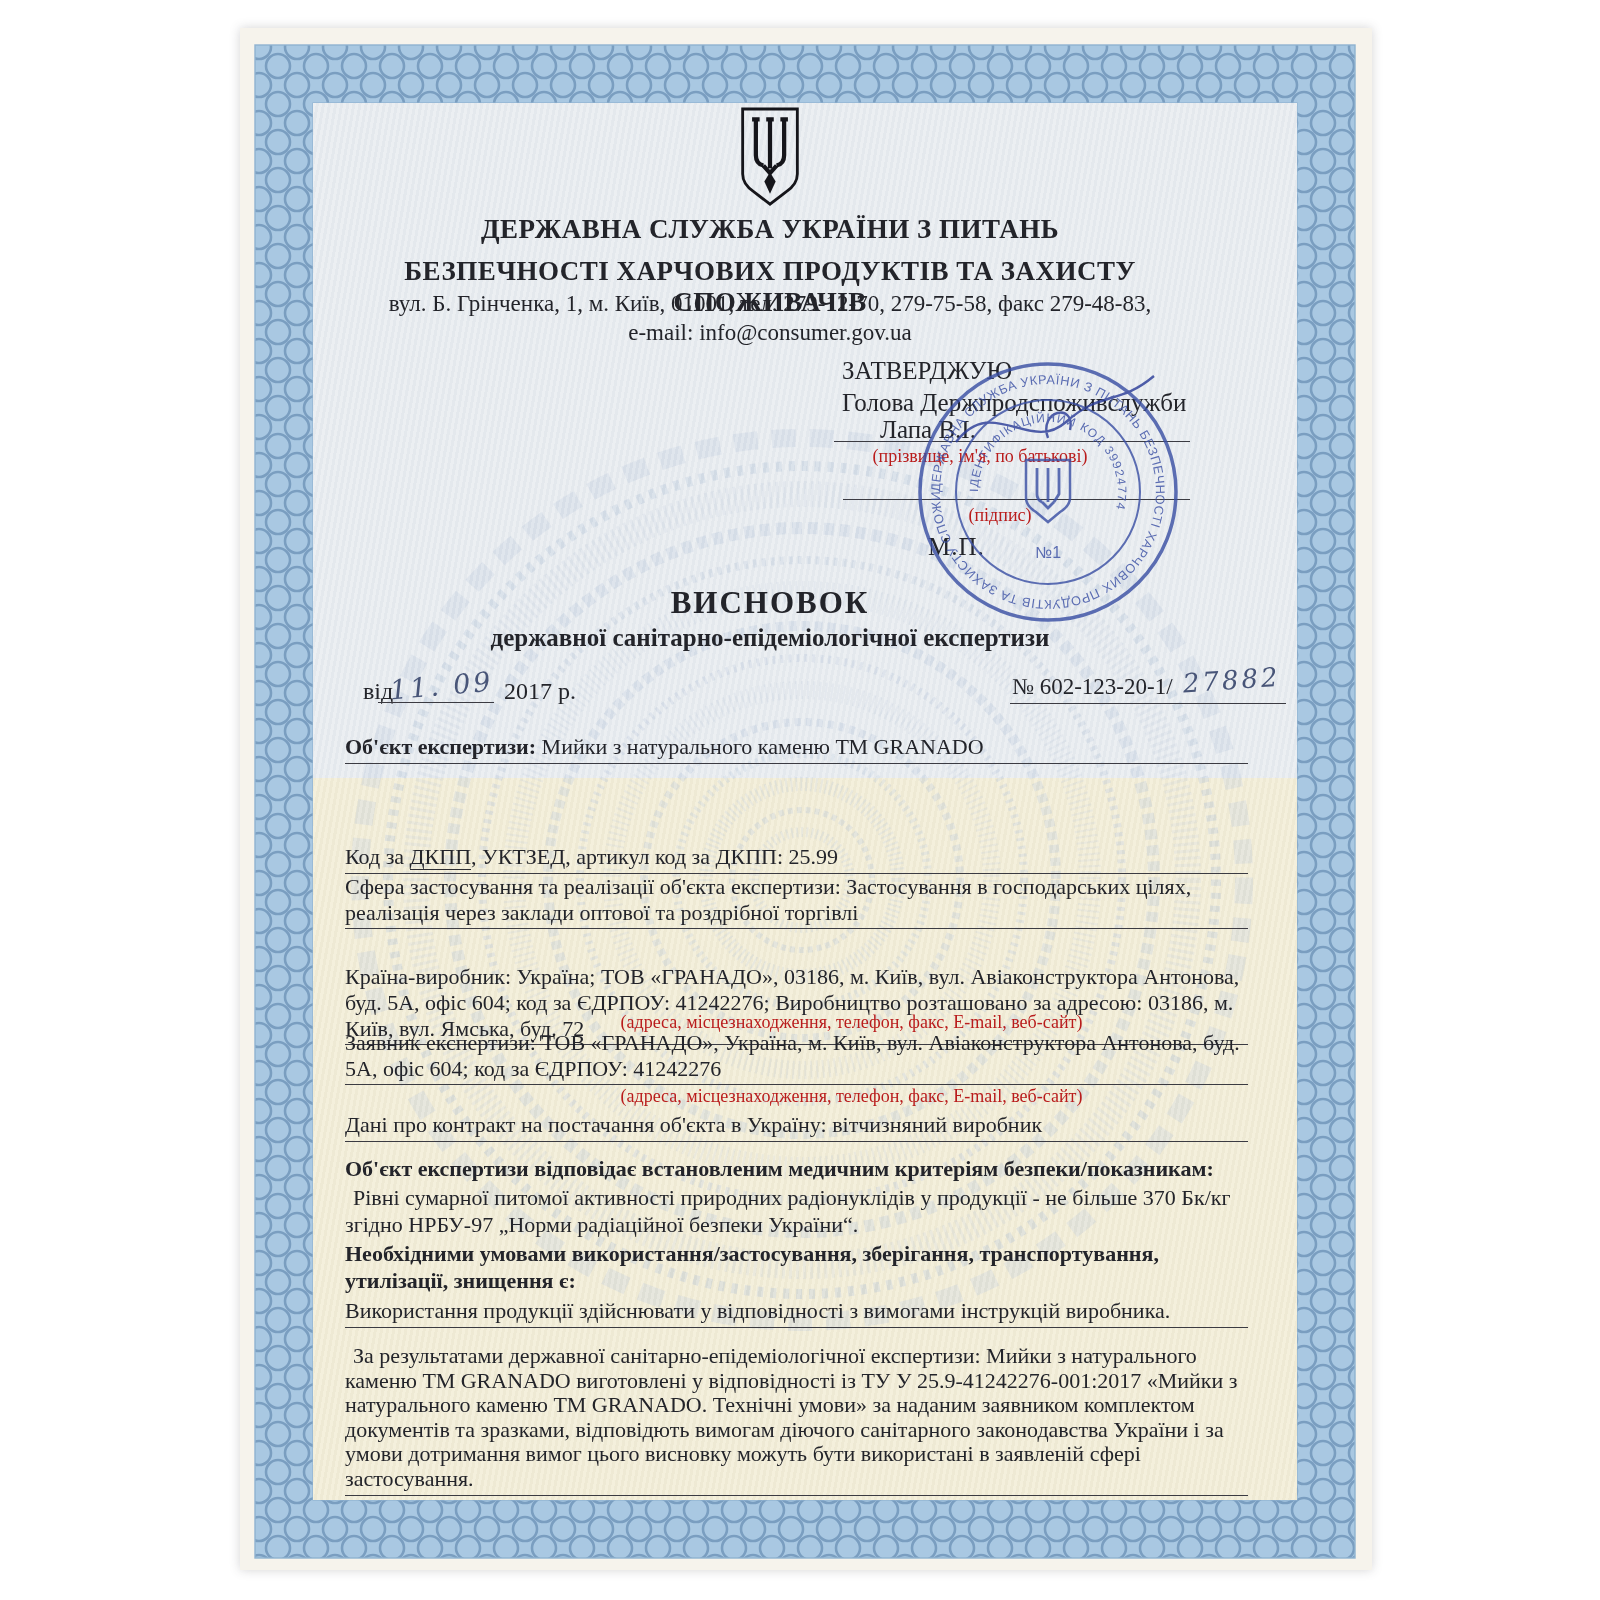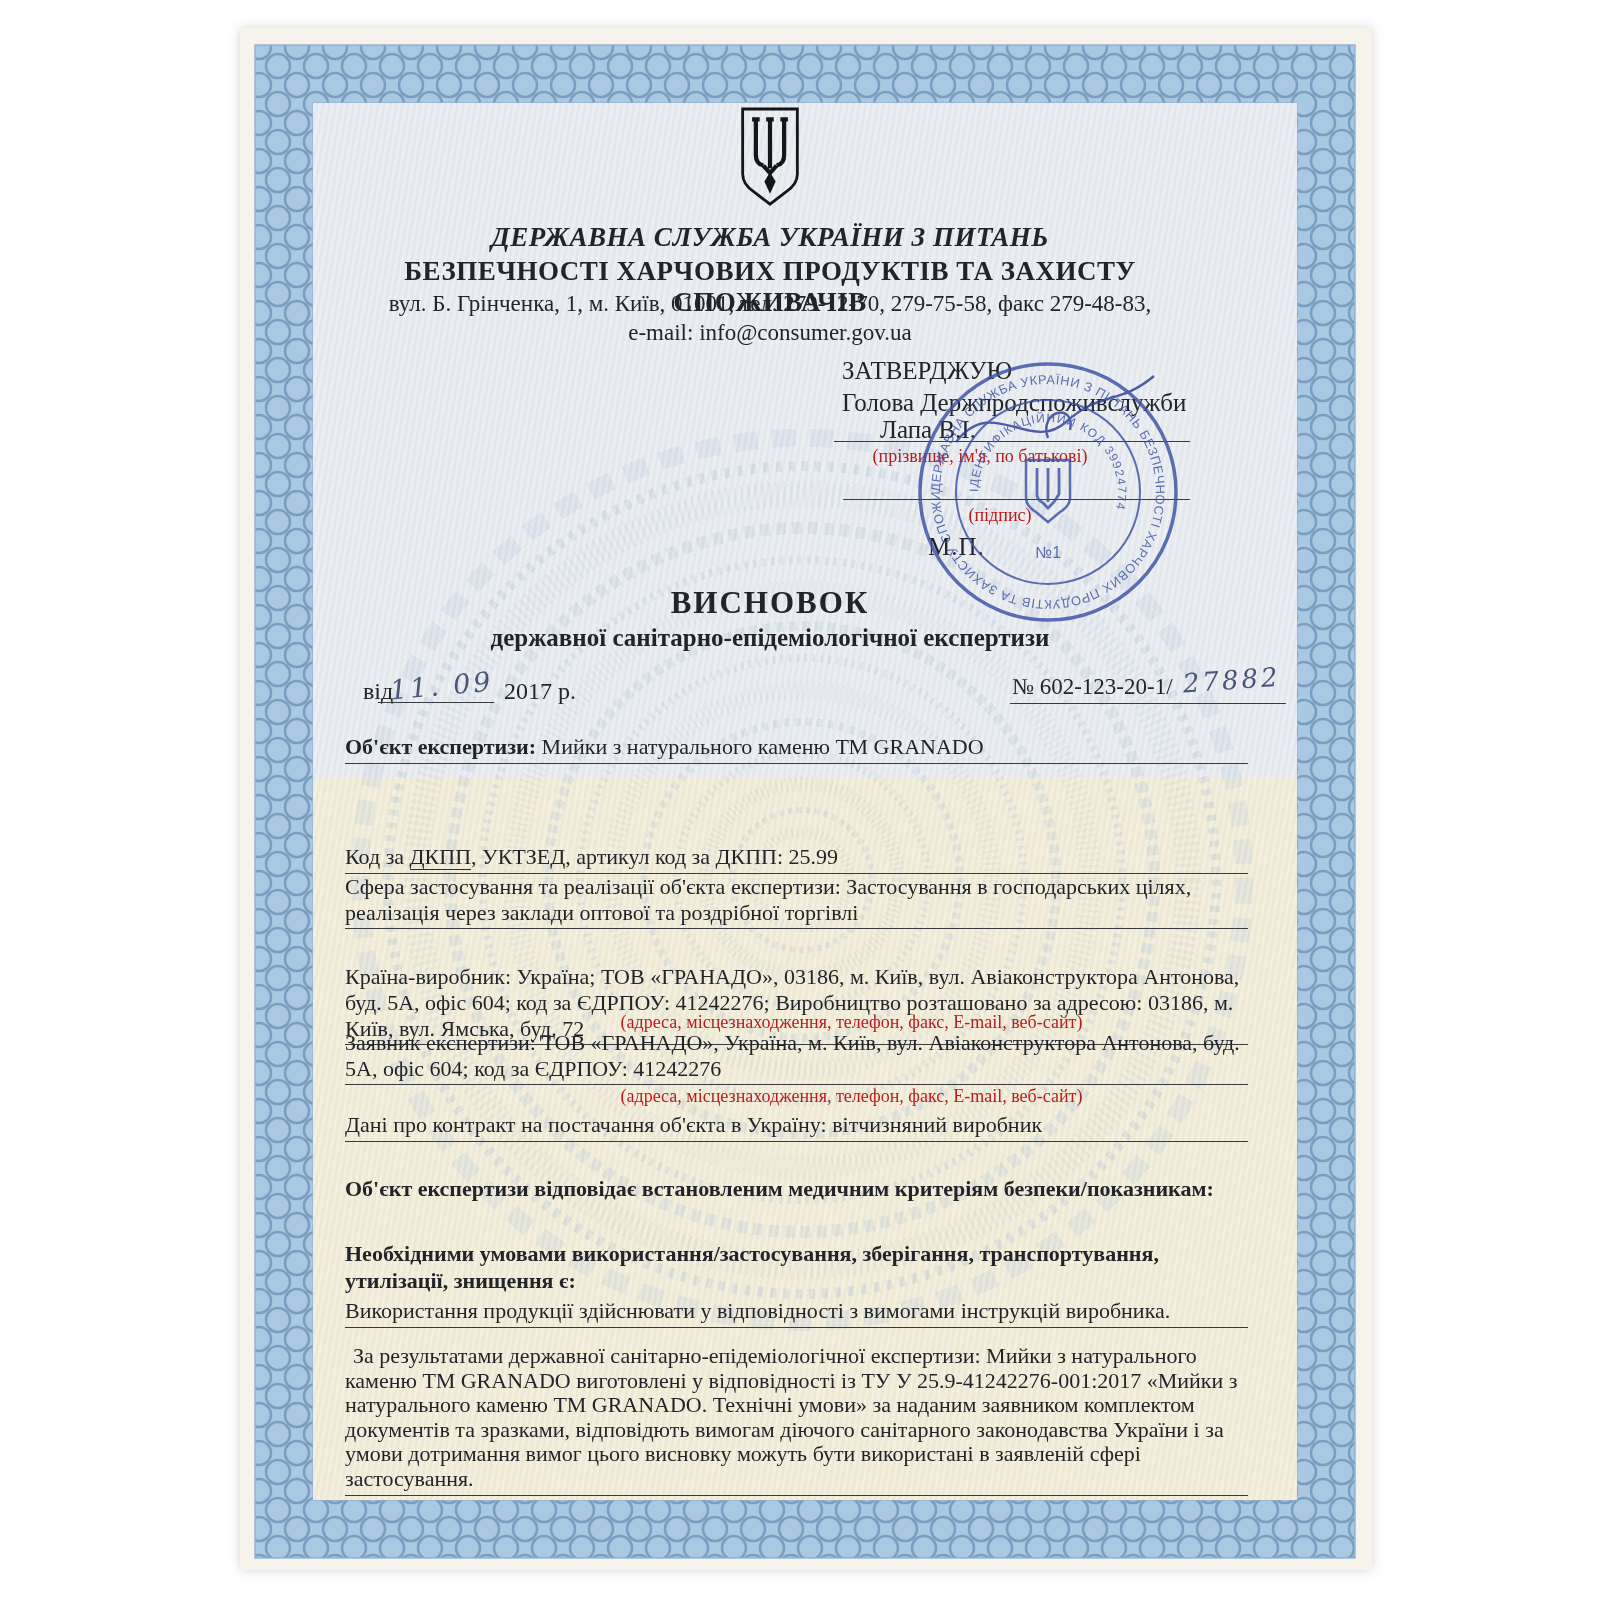--- a/index.html
+++ b/index.html
@@ -89,21 +89,21 @@
       <g stroke="#15151a" stroke-width="4.5" fill="none">
         <path d="M35,14 V66"></path>
         <path d="M20,14 V52 Q20,61 28,63"></path>
         <path d="M50,14 V52 Q50,61 42,63"></path>
         <path d="M28,63 L35,71 L42,63"></path>
         <path d="M16,14 H24 M31,14 H39 M46,14 H54"></path>
       </g>
       <path d="M35,70 L29,80 L35,93 L41,80 Z" fill="#15151a"></path>
     </svg>
 
-    <div class="abs hdr org" style="top:194px;font-style:italic;">ДЕРЖАВНА СЛУЖБА УКРАЇНИ З ПИТАНЬ</div>
+    <div class="abs hdr org" style="top:186px;">ДЕРЖАВНА СЛУЖБА УКРАЇНИ З ПИТАНЬ</div>
     <div class="abs hdr org" style="top:228px;">БЕЗПЕЧНОСТІ ХАРЧОВИХ ПРОДУКТІВ ТА ЗАХИСТУ СПОЖИВАЧІВ</div>
     <div class="abs hdr addr" style="top:263px;">вул. Б. Грінченка, 1, м. Київ, 01001, тел. 279-12-70, 279-75-58, факс 279-48-83,</div>
     <div class="abs hdr addr" style="top:292px;">e-mail: info@consumer.gov.ua</div>
 
     <div class="abs appr" style="left:602px;top:329px;">ЗАТВЕРДЖУЮ</div>
     <div class="abs appr" style="left:602px;top:361px;">Голова Держпродспоживслужби</div>
     <div class="abs uline appr" style="left:594px;top:388px;width:356px;height:25px;text-indent:46px;">Лапа В.І.</div>
     <div class="abs cap" style="left:560px;top:418px;width:360px;">(прізвище, ім'я, по батькові)</div>
     <div class="abs uline" style="left:603px;top:447px;width:347px;height:24px;"></div>
     <div class="abs cap" style="left:600px;top:477px;width:320px;">(підпис)</div>
@@ -156,21 +156,22 @@
     <div class="abs fld body-line uline" style="top:846px;padding-bottom:2px;">Сфера застосування та реалізації об'єкта експертизи:  Застосування в господарських цілях, реалізація через заклади оптової та роздрібної торгівлі</div>
 
     <div class="abs fld body-line uline" style="top:936px;padding-bottom:2px;">Країна-виробник:  Україна; ТОВ «ГРАНАДО», 03186, м. Київ, вул.  Авіаконструктора Антонова, буд. 5А, офіс 604; код за ЄДРПОУ: 41242276; Виробництво розташовано за адресою: 03186,  м. Київ, вул.  Ямська, буд. 72</div>
     <div class="abs fld cap" style="top:984px;text-indent:110px;">(адреса, місцезнаходження, телефон, факс, E-mail, веб-сайт)</div>
 
     <div class="abs fld body-line uline" style="top:1002px;padding-bottom:2px;">Заявник експертизи:  ТОВ «ГРАНАДО», Україна, м. Київ, вул.  Авіаконструктора Антонова, буд. 5А, офіс 604; код за ЄДРПОУ: 41242276</div>
     <div class="abs fld cap" style="top:1058px;text-indent:110px;">(адреса, місцезнаходження, телефон, факс, E-mail, веб-сайт)</div>
 
     <div class="abs fld body-line uline" style="top:1084px;padding-bottom:3px;">Дані про контракт на постачання об'єкта в Україну: вітчизняний виробник</div>
 
-    <div class="abs fld body-line b" style="top:1128px;margin-top:20px;">Об'єкт експертизи відповідає встановленим медичним критеріям безпеки/показникам:</div>
+    <div class="abs fld body-line b" style="top:1128px;">Об'єкт експертизи відповідає встановленим медичним критеріям безпеки/показникам:</div>
+    <div class="abs fld body-line" style="top:1156px;line-height:27px;text-indent:8px;">Рівні сумарної питомої активності природних радіонуклідів у продукції - не більше 370 Бк/кг згідно НРБУ-97 „Норми радіаційної безпеки України“.</div>
 
     <div class="abs fld body-line b" style="top:1212px;line-height:27px;">Необхідними умовами використання/застосування, зберігання, транспортування, утилізації, знищення є:</div>
     <div class="abs fld body-line uline" style="top:1270px;padding-bottom:3px;">Використання продукції здійснювати у відповідності з вимогами інструкцій виробника.</div>
 
     <div class="abs fld body-line conc uline" style="top:1316px;padding-bottom:4px;text-indent:8px;">За результатами державної санітарно-епідеміологічної експертизи:  Мийки з натурального каменю ТМ GRANADO виготовлені у відповідності із  ТУ У 25.9-41242276-001:2017 «Мийки з натурального каменю ТМ GRANADO. Технічні умови»  за наданим заявником комплектом документів та зразками, відповідють вимогам діючого санітарного законодавства України і за умови дотримання вимог цього висновку можуть бути використані в заявленій сфері застосування.</div>
 
   </div>
 </div>
 
 </body></html>

